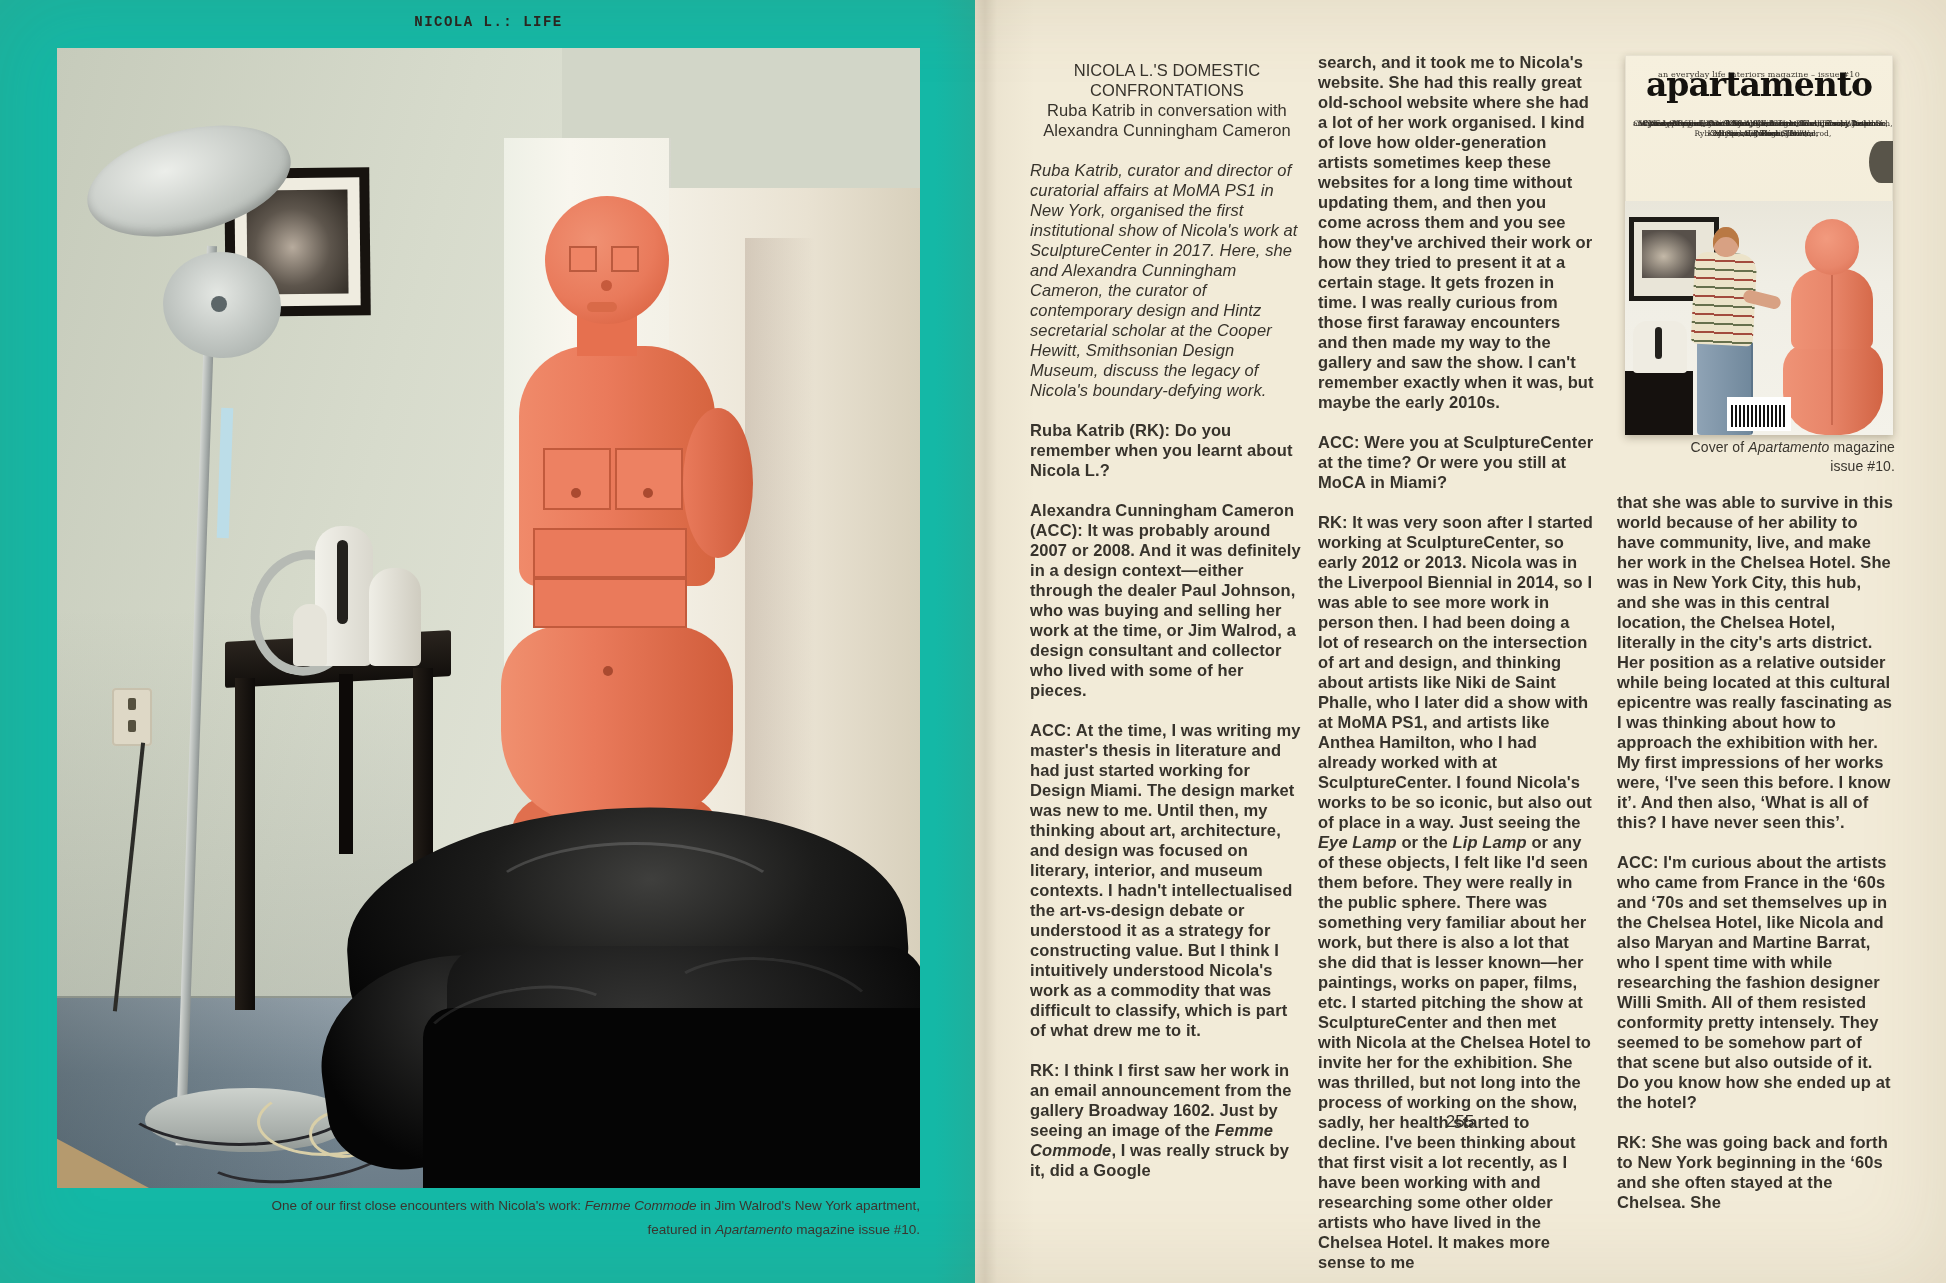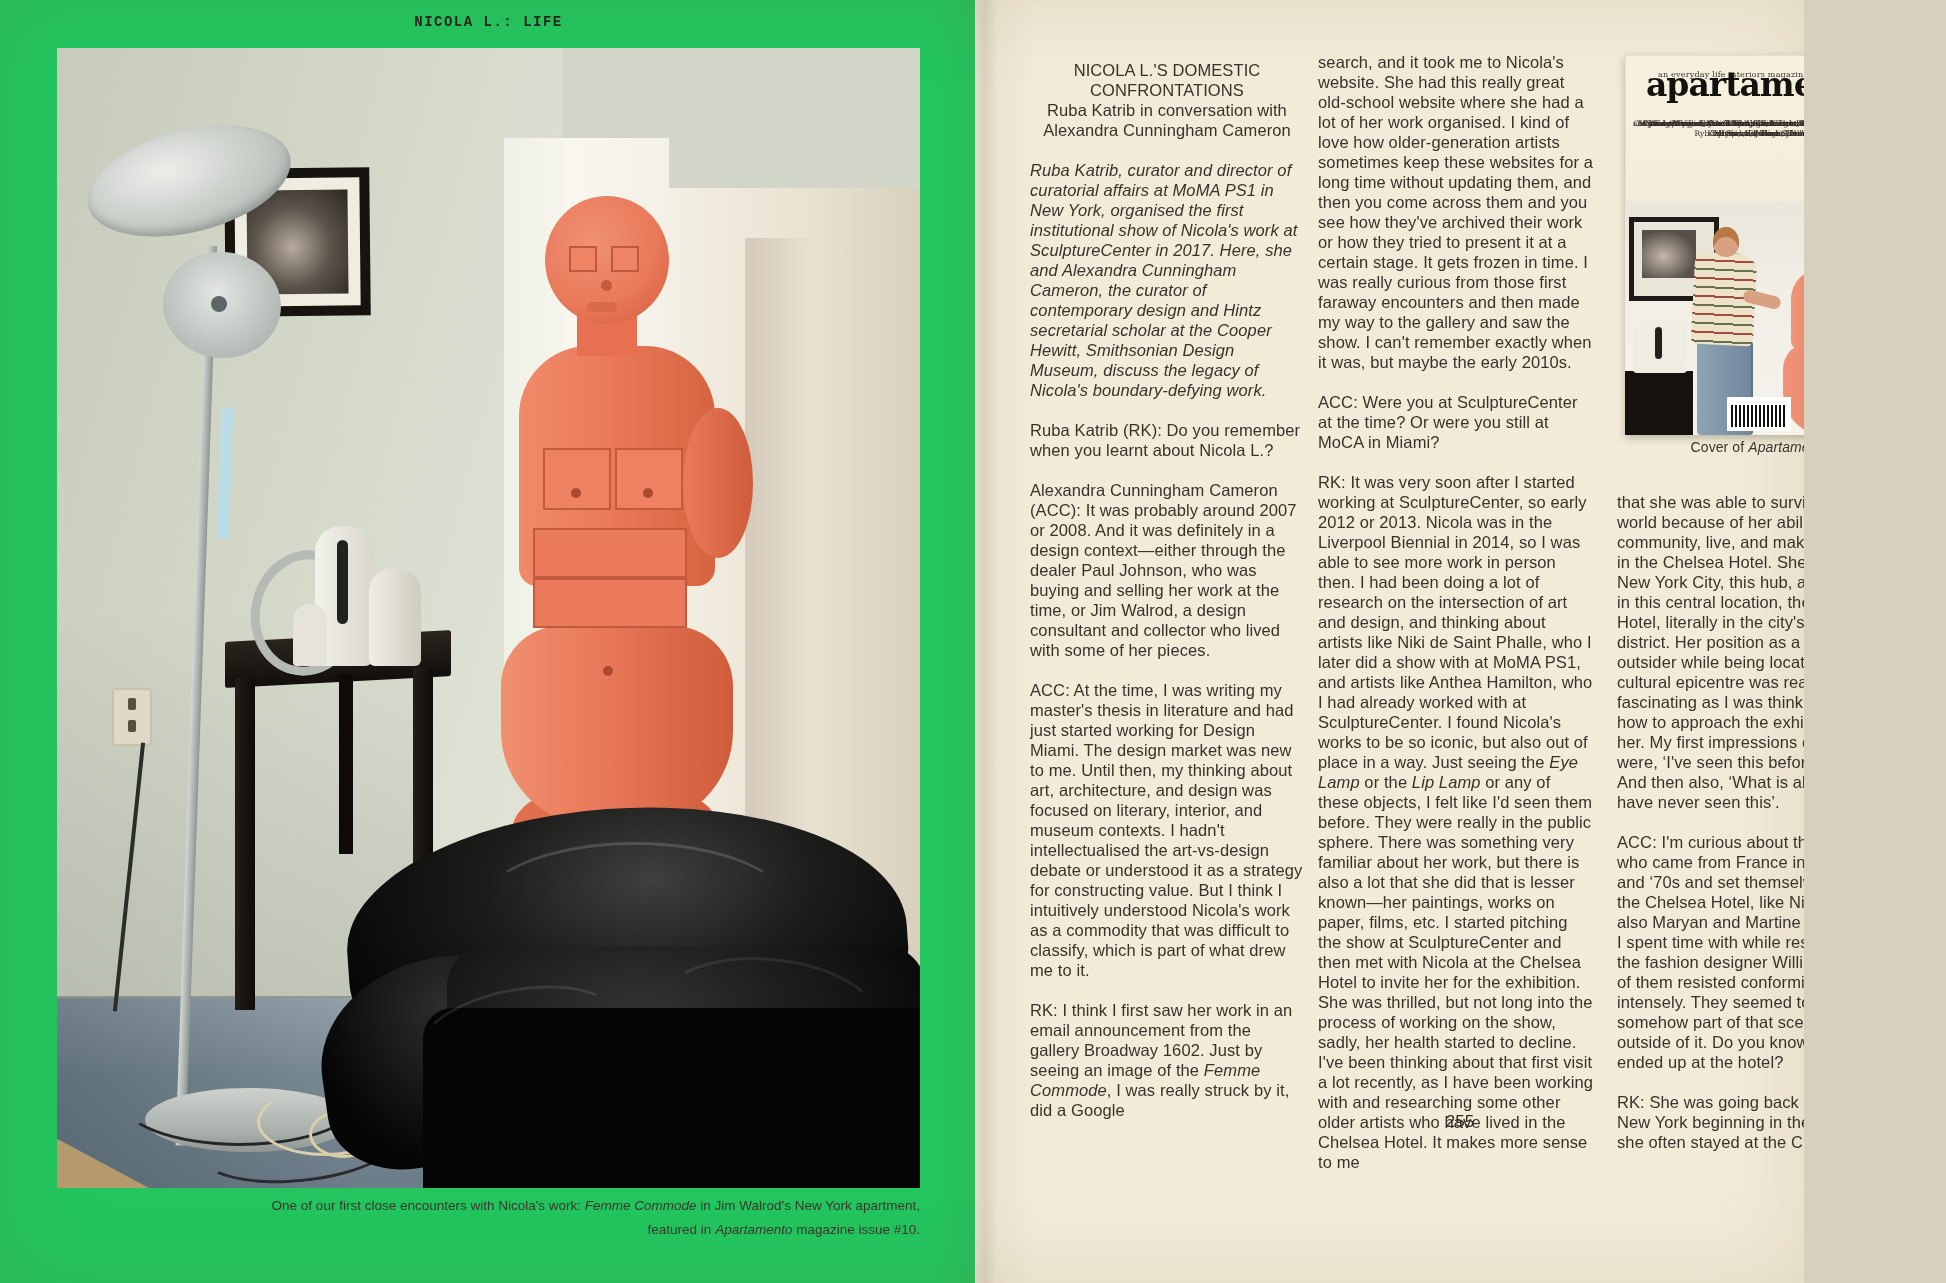--- a/index.html
+++ b/index.html
@@ -1,16 +1,16 @@
 <!DOCTYPE html>
 <html><head>
 <meta charset="utf-8">
 <style>
   html,body{margin:0;padding:0;background:#d8d0bd;}
-  .spread{position:relative;width:1804px;height:1283px;background:#22c55e;overflow:hidden;
+  .spread{position:relative;width:1946px;height:1283px;background:#14b8a6;overflow:hidden;
           font-family:"Liberation Sans",sans-serif;color:#36322b;}
   .abs{position:absolute;}
   .gutter{left:935px;top:0;width:100px;height:1283px;pointer-events:none;
     background:linear-gradient(90deg,rgba(120,100,70,0) 0%,rgba(120,100,70,.10) 40%,rgba(95,80,55,.16) 50%,rgba(120,100,70,.05) 62%,rgba(120,100,70,0) 100%);}
   .vignette{left:0;top:0;width:100%;height:100%;box-shadow:inset 0 0 90px rgba(120,100,60,.14);pointer-events:none;}
   .right-tint{left:975px;top:0;width:971px;height:1283px;background:#f2ebd8;z-index:0;}
 
   .running-head{top:14px;font-family:"Liberation Mono","DejaVu Sans Mono",monospace;
     font-weight:bold;font-size:14px;letter-spacing:1.5px;color:#2a2620;text-align:center;z-index:5;}
   .rh-left{left:57px;width:863px;}
@@ -107,21 +107,21 @@
   .ph-hl1{left:150px;top:34px;width:310px;height:130px;border-top-color:rgba(255,255,255,.16);}
   .ph-hl2{left:90px;top:180px;width:200px;height:90px;border-top-color:rgba(255,255,255,.10);transform:rotate(-10deg);}
   .ph-hl3{left:330px;top:150px;width:220px;height:110px;border-top-color:rgba(255,255,255,.08);transform:rotate(6deg);}
 
   .caption{font-size:13.5px;line-height:24px;color:#3a362f;text-align:right;}
   .cap-left{left:57px;top:1194px;width:863px;z-index:3;}
   .caption em,.col em{font-style:italic;}
 
   
   .col{top:52px;font-size:16.5px;line-height:20px;letter-spacing:.1px;color:#37332c;z-index:2;}
-  .col p{margin:0 0 20px 0;}
+  .col p{margin:0 0 20px 0;font-weight:bold;}
   .col1{left:1030px;width:274px;}
   .col2{left:1318px;width:276px;}
   .col3{left:1617px;width:278px;}
   .col-heading{text-align:center;margin-bottom:20px;margin-top:8px;}
   .intro{font-style:italic;margin-bottom:20px;}
   .page-number{left:1030px;top:1112px;width:860px;text-align:center;font-size:17px;color:#2f2b25;z-index:2;}
 
   
   .cover{left:8px;top:3px;width:268px;height:380px;position:relative;
     background:linear-gradient(180deg,#f6f0de 0%,#f1ead6 100%);

